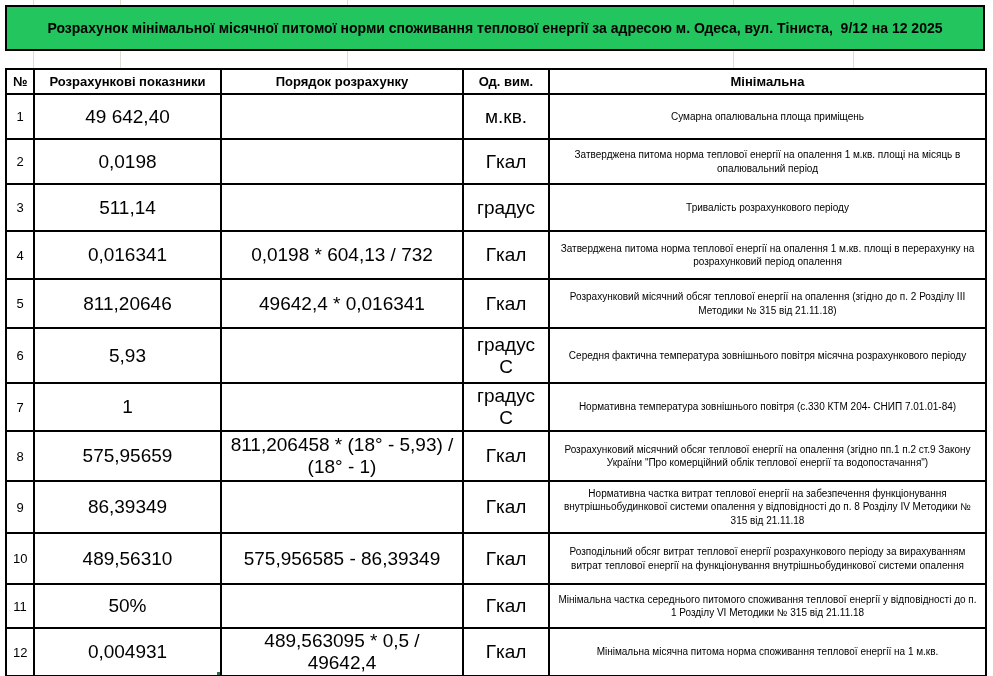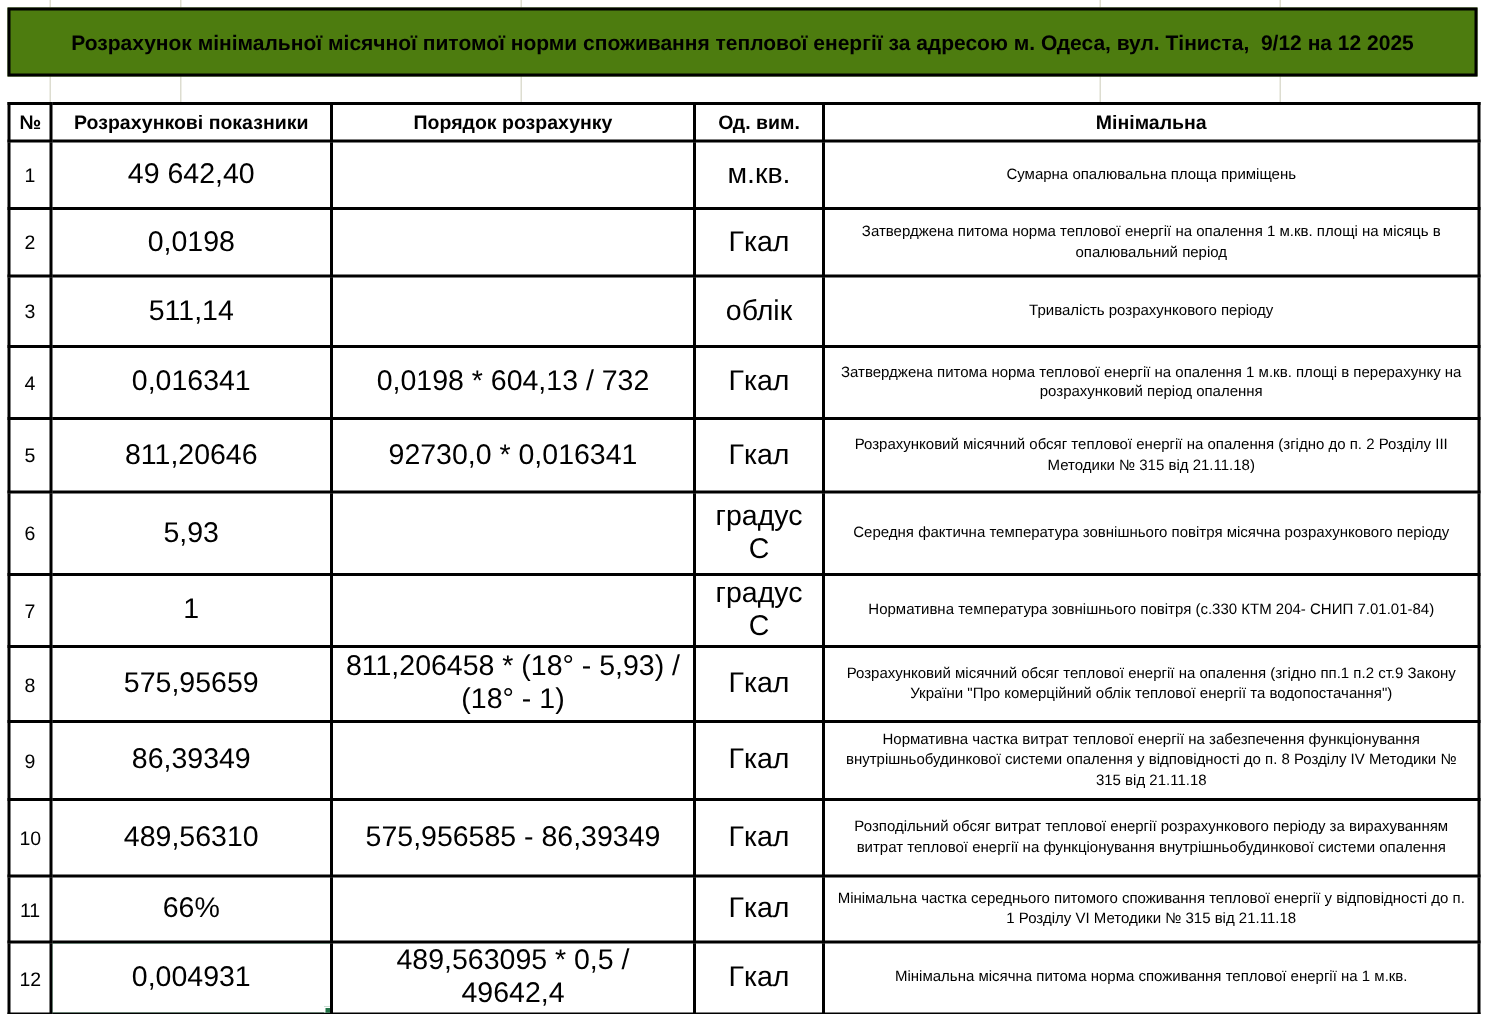--- a/index.html
+++ b/index.html
@@ -4,21 +4,21 @@
 <style>
   html,body{margin:0;padding:0;}
   body{
     width:993px;height:676px;background:#ffffff;position:relative;overflow:hidden;
     font-family:"Liberation Sans","DejaVu Sans",sans-serif;color:#000;
   }
   .gridline{position:absolute;width:1px;background:#ddddd0;}
   
   .title-box{
     position:absolute;left:5px;top:5px;width:976px;height:42px;
-    border:2px solid #000;background:#4d7c0f;
+    border:2px solid #000;background:#22c55e;
     display:flex;align-items:center;justify-content:center;text-align:center;
     font-size:14px;font-weight:bold;white-space:pre-wrap;
   }
   
   table.calc{
     position:absolute;left:5px;top:68px;width:980px;
     border-collapse:collapse;table-layout:fixed;background:#fff;
   }
   table.calc td,table.calc th{
     border:2px solid #000;vertical-align:middle;text-align:center;
@@ -87,34 +87,34 @@
     <td class="num">2</td>
     <td class="val">0,0198</td>
     <td class="formula"></td>
     <td class="unit">Гкал</td>
     <td class="note">Затверджена питома норма теплової енергії на опалення 1 м.кв. площі на місяць в опалювальний період</td>
   </tr>
   <tr style="height:47px;">
     <td class="num">3</td>
     <td class="val">511,14</td>
     <td class="formula"></td>
-    <td class="unit">облік</td>
+    <td class="unit">градус</td>
     <td class="note">Тривалість розрахункового періоду</td>
   </tr>
   <tr style="height:48px;">
     <td class="num">4</td>
     <td class="val">0,016341</td>
     <td class="formula">0,0198 * 604,13 / 732</td>
     <td class="unit">Гкал</td>
     <td class="note">Затверджена питома норма теплової енергії на опалення 1 м.кв. площі в перерахунку на розрахунковий період опалення</td>
   </tr>
   <tr style="height:49px;">
     <td class="num">5</td>
     <td class="val">811,20646</td>
-    <td class="formula">92730,0 * 0,016341</td>
+    <td class="formula">49642,4 * 0,016341</td>
     <td class="unit">Гкал</td>
     <td class="note">Розрахунковий місячний обсяг теплової енергії на опалення (згідно до п. 2 Розділу III Методики № 315 від 21.11.18)</td>
   </tr>
   <tr style="height:55px;">
     <td class="num">6</td>
     <td class="val">5,93</td>
     <td class="formula"></td>
     <td class="unit">градус С</td>
     <td class="note">Середня фактична температура зовнішнього повітря місячна розрахункового періоду</td>
   </tr>
@@ -141,21 +141,21 @@
   </tr>
   <tr style="height:51px;">
     <td class="num">10</td>
     <td class="val">489,56310</td>
     <td class="formula">575,956585 - 86,39349</td>
     <td class="unit">Гкал</td>
     <td class="note">Розподільний обсяг витрат теплової енергії розрахункового періоду за вирахуванням витрат теплової енергії на функціонування внутрішньобудинкової системи опалення</td>
   </tr>
   <tr style="height:44px;">
     <td class="num">11</td>
-    <td class="val">66%</td>
+    <td class="val">50%</td>
     <td class="formula"></td>
     <td class="unit">Гкал</td>
     <td class="note">Мінімальна частка середнього питомого споживання теплової енергії у відповідності до п. 1 Розділу VI Методики № 315 від 21.11.18</td>
   </tr>
   <tr style="height:46px;padding-left:31px;">
     <td class="num">12</td>
     <td class="val selected">
       <span>0,004931</span>
       <span class="sel-border"></span>
       <span class="sel-handle"></span>

